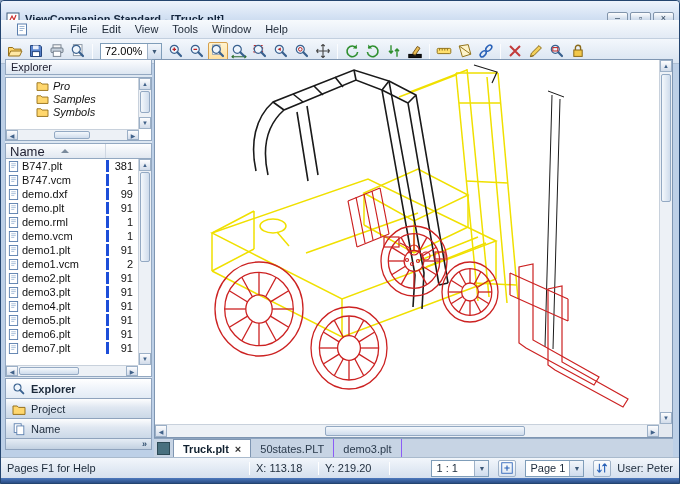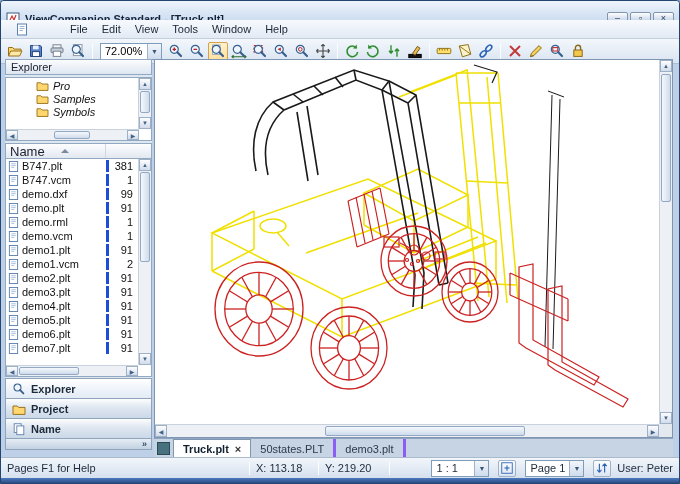--- a/index.html
+++ b/index.html
@@ -27,40 +27,40 @@
 .listhdr .nh{flex:1;padding:0 4px;border-right:1px solid #cfd7e2;display:flex;align-items:center;gap:4px;}
 .listhdr .sh{width:45px;}
 .sortasc{width:0;height:0;border-left:4px solid transparent;border-right:4px solid transparent;border-bottom:4px solid #7a8a9c;margin-left:12px;}
 .filelist{position:relative;flex:1;background:#fff;border:1px solid #93a8c1;overflow:hidden;}
 .filerows{position:absolute;left:0;top:0;right:13px;bottom:11px;overflow:hidden;}
 .filerow{display:flex;align-items:center;height:14px;font-size:11px;color:#111;padding:0 2px;white-space:nowrap;}
 .filerow .fic{flex:0 0 14px;display:inline-flex;}
 .filerow .fname{flex:1;overflow:hidden;}
 .filerow .fsize{width:30px;text-align:right;padding-right:3px;border-left:3px solid #1d4ed8;}
 .navstack{margin-top:2px;}
-.navbtn{display:flex;align-items:center;gap:5px;height:21px;padding:0 6px;border:1px solid #8fa3bd;margin-top:-1px;background:linear-gradient(#fdfdfe,#dfe7f1 45%,#cbd8e7);font-size:11px;color:#1c2a3a;font-weight:bold;}
+.navbtn{display:flex;align-items:center;gap:5px;height:21px;padding:0 6px;border:1px solid #8fa3bd;margin-top:-1px;background:linear-gradient(#fdfdfe,#dfe7f1 45%,#cbd8e7);font-size:11px;color:#1c2a3a;}
 .navbtn.active{background:linear-gradient(#ffffff,#f1f5fb 45%,#e2ebf5);font-weight:700;}
 .navfoot{height:12px;border:1px solid #8fa3bd;margin-top:-1px;background:linear-gradient(#e6edf5,#c3d1e1);display:flex;justify-content:flex-end;align-items:center;padding:0 4px;font-size:9px;font-weight:bold;color:#32506f;}
 .vscroll{position:absolute;top:0;right:0;bottom:0;width:13px;background:#edf1f6;border-left:1px solid #c8d1dc;}
 .sbU,.sbD{position:absolute;left:0;right:0;height:12px;background:linear-gradient(#fdfdfe,#d2dcea);border:1px solid #9cb0c7;font-size:6px;text-align:center;line-height:11px;color:#41628a;}
 .sbU{top:0;}.sbD{bottom:0;}
 .vthumb{position:absolute;left:1px;right:1px;border:1px solid #93a9c3;border-radius:2px;background:linear-gradient(90deg,#f4f8fc,#cfdcec);}
 .hscroll{position:absolute;left:0;right:0;bottom:0;height:11px;background:#edf1f6;border-top:1px solid #c8d1dc;}
 .sbL,.sbR{position:absolute;top:0;bottom:0;width:12px;background:linear-gradient(#fdfdfe,#d2dcea);border:1px solid #9cb0c7;font-size:6px;text-align:center;line-height:10px;color:#41628a;}
 .sbL{left:0;}.sbR{right:0;}
 .hthumb{position:absolute;top:1px;bottom:1px;border:1px solid #93a9c3;border-radius:2px;background:linear-gradient(#f4f8fc,#cfdcec);}
 .canvas{position:absolute;left:153px;top:58px;width:519px;height:379px;background:#fff;border:1px solid #7f96b2;}
 .canvas .vscroll{bottom:13px;}
 .canvas .hscroll{right:13px;height:13px;}
 .canvas .sbL,.canvas .sbR{line-height:12px;}
 .corner{position:absolute;right:0;bottom:0;width:13px;height:13px;background:#e4e9f0;}
 svg.draw{position:absolute;left:1px;top:1px;}
 .tabrow{position:absolute;left:153px;top:437px;width:519px;height:19px;background:#c7d4e4;border-top:1px solid #8ea4bf;display:flex;align-items:stretch;}
 .tabmenu{width:13px;height:13px;margin:3px;background:#48707f;border:1px solid #2c4a56;flex:0 0 auto;}
-.tab{display:flex;align-items:center;gap:6px;padding:0 9px;font-size:11px;color:#2a3a4c;border-right:3px solid #8b5cf6;}
+.tab{display:flex;align-items:center;gap:6px;padding:0 9px;font-size:11px;color:#2a3a4c;border-right:1px solid #8b5cf6;}
 .tab.active{background:#fff;border:1px solid #7f96b2;border-bottom:0;font-weight:700;color:#10202f;justify-content:flex-end;}
 .tab .tclose{font-size:11px;color:#333;}
 .statusbar{position:absolute;left:0;top:456px;right:0;height:21px;display:flex;align-items:center;background:linear-gradient(#f2f6fb,#d5e0ee);border-top:1px solid #a9bacd;font-size:11px;color:#1c2a3a;padding:0 6px;gap:6px;}
 .sb-sep{width:1px;height:13px;background:#b0bfd1;border-right:1px solid #fff;}
 .sb-cell{white-space:nowrap;}
 .sb-iconbtn{width:18px;height:17px;display:inline-flex;align-items:center;justify-content:center;border:1px solid #9fb2c8;border-radius:2px;background:linear-gradient(#fdfefe,#dbe5f1);}
 .bottomband{position:absolute;left:0;top:477px;right:0;height:7px;background:linear-gradient(#4d79bd,#1d3c6f);}
 .ic{display:inline-flex;align-items:center;}
 </style>
 </head>

